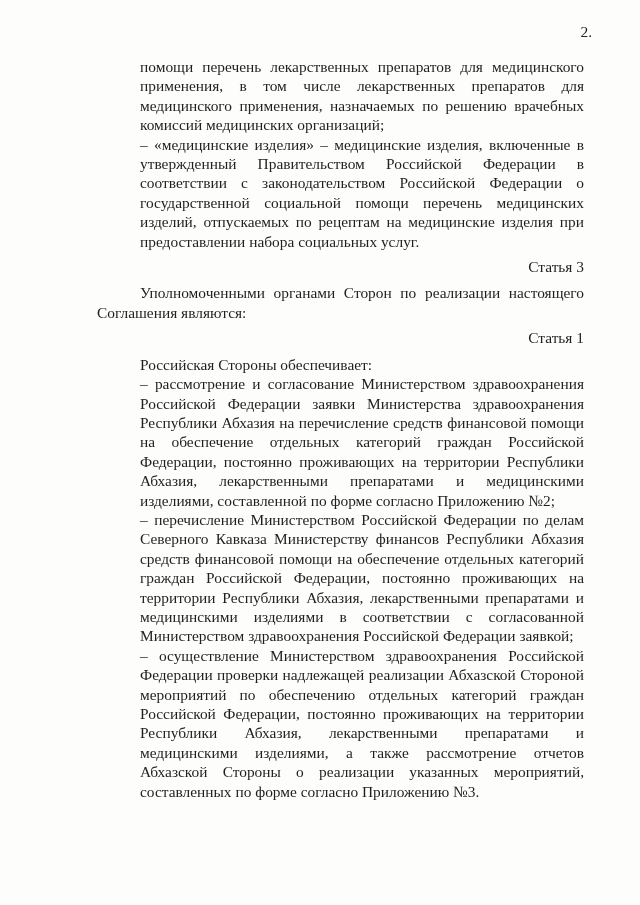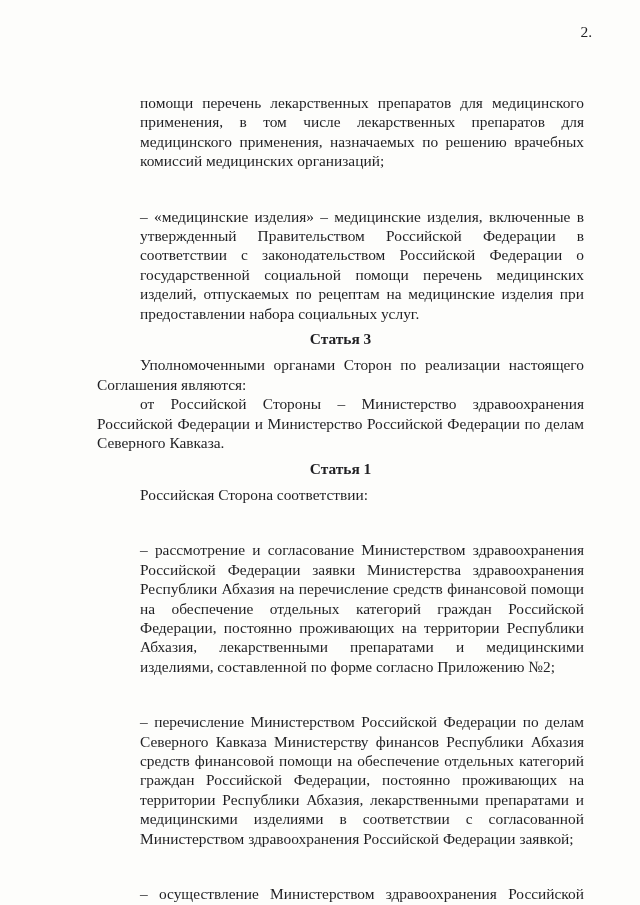--- a/index.html
+++ b/index.html
@@ -26,39 +26,38 @@
     top: 57px;
     left: 97px;
     width: 487px;
     font-size: 15.4px;
     line-height: 19.4px;
     text-align: justify;
     -webkit-hyphens: auto;
     hyphens: auto;
   }
   .para { margin: 0; }
-  .para.block { margin-left: 43px; margin-top: 36px; }
+  .para.block { margin-left: 43px; }
   .para.indent { text-indent: 43px; }
   .para.heading {
-    font-weight: bold;
-    text-align: center;
+    font-weight: normal;
+    text-align: right;
     margin-top: 6px;
     margin-bottom: 7px;
   }
 </style>
 </head>
 <body>
 
 <div class="page">
   <div class="page-number">2.</div>
   <div class="content" id="doc-body">
       <div class="para block">помощи перечень лекарственных препаратов для медицинского применения, в том числе лекарственных препаратов для медицинского применения, назначаемых по решению врачебных комиссий медицинских организаций;</div>
       <div class="para block">– «медицинские изделия» – медицинские изделия, включенные в утвержденный Правительством Российской Федерации в соответствии с законодательством Российской Федерации о государственной социальной помощи перечень медицинских изделий, отпускаемых по рецептам на медицинские изделия при предоставлении набора социальных услуг.</div>
       <div class="para heading">Статья 3</div>
       <div class="para indent">Уполномоченными органами Сторон по реализации настоящего Соглашения являются:</div>
-      <div class="para indent">от Российской Стороны – Министерство здравоохранения Российской Федерации и Министерство Российской Федерации по делам Северного Кавказа.</div>
       <div class="para heading">Статья 1</div>
-      <div class="para indent">Российская Сторона соответствии:</div>
+      <div class="para indent">Российская Стороны обеспечивает:</div>
       <div class="para block">– рассмотрение и согласование Министерством здравоохранения Российской Федерации заявки Министерства здравоохранения Республики Абхазия на перечисление средств финансовой помощи на обеспечение отдельных категорий граждан Российской Федерации, постоянно проживающих на территории Республики Абхазия, лекарственными препаратами и медицинскими изделиями, составленной по форме согласно Приложению №2;</div>
       <div class="para block">– перечисление Министерством Российской Федерации по делам Северного Кавказа Министерству финансов Республики Абхазия средств финансовой помощи на обеспечение отдельных категорий граждан Российской Федерации, постоянно проживающих на территории Республики Абхазия, лекарственными препаратами и медицинскими изделиями в соответствии с согласованной Министерством здравоохранения Российской Федерации заявкой;</div>
       <div class="para block">– осуществление Министерством здравоохранения Российской Федерации проверки надлежащей реализации Абхазской Стороной мероприятий по обеспечению отдельных категорий граждан Российской Федерации, постоянно проживающих на территории Республики Абхазия, лекарственными препаратами и медицинскими изделиями, а также рассмотрение отчетов Абхазской Стороны о реализации указанных мероприятий, составленных по форме согласно Приложению №3.</div>
     </div>
 </div>
 
 </body></html>

